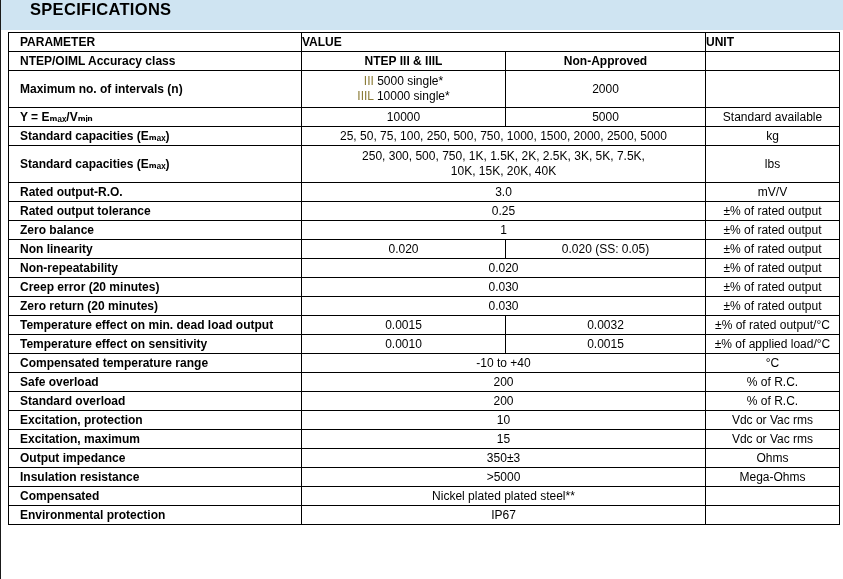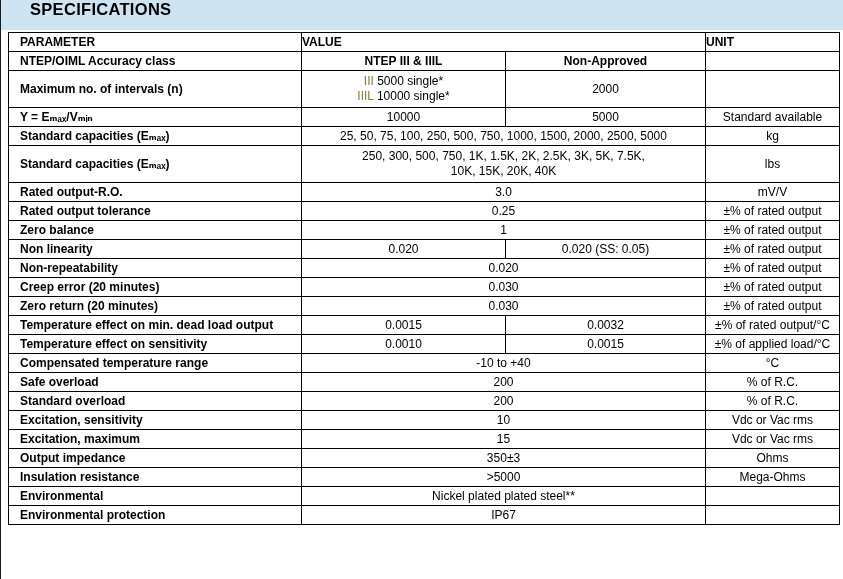--- a/index.html
+++ b/index.html
@@ -186,21 +186,21 @@
         <td class="unit">% of R.C.</td>
       </tr>
       <tr>
         <td class="param">Standard overload</td>
         <td class="val" colspan="2">
           <div>200</div>
         </td>
         <td class="unit">% of R.C.</td>
       </tr>
       <tr>
-        <td class="param">Excitation, sensitivity</td>
+        <td class="param">Excitation, protection</td>
         <td class="val" colspan="2">
           <div>10</div>
         </td>
         <td class="unit">Vdc or Vac rms</td>
       </tr>
       <tr>
         <td class="param">Excitation, maximum</td>
         <td class="val" colspan="2">
           <div>15</div>
         </td>
@@ -214,21 +214,21 @@
         <td class="unit">Ohms</td>
       </tr>
       <tr>
         <td class="param">Insulation resistance</td>
         <td class="val" colspan="2">
           <div>&gt;5000</div>
         </td>
         <td class="unit">Mega-Ohms</td>
       </tr>
       <tr>
-        <td class="param">Environmental</td>
+        <td class="param">Compensated</td>
         <td class="val" colspan="2">
           <div>Nickel plated plated steel**</div>
         </td>
         <td class="unit"></td>
       </tr>
       <tr>
         <td class="param">Environmental protection</td>
         <td class="val" colspan="2">
           <div>IP67</div>
         </td>

